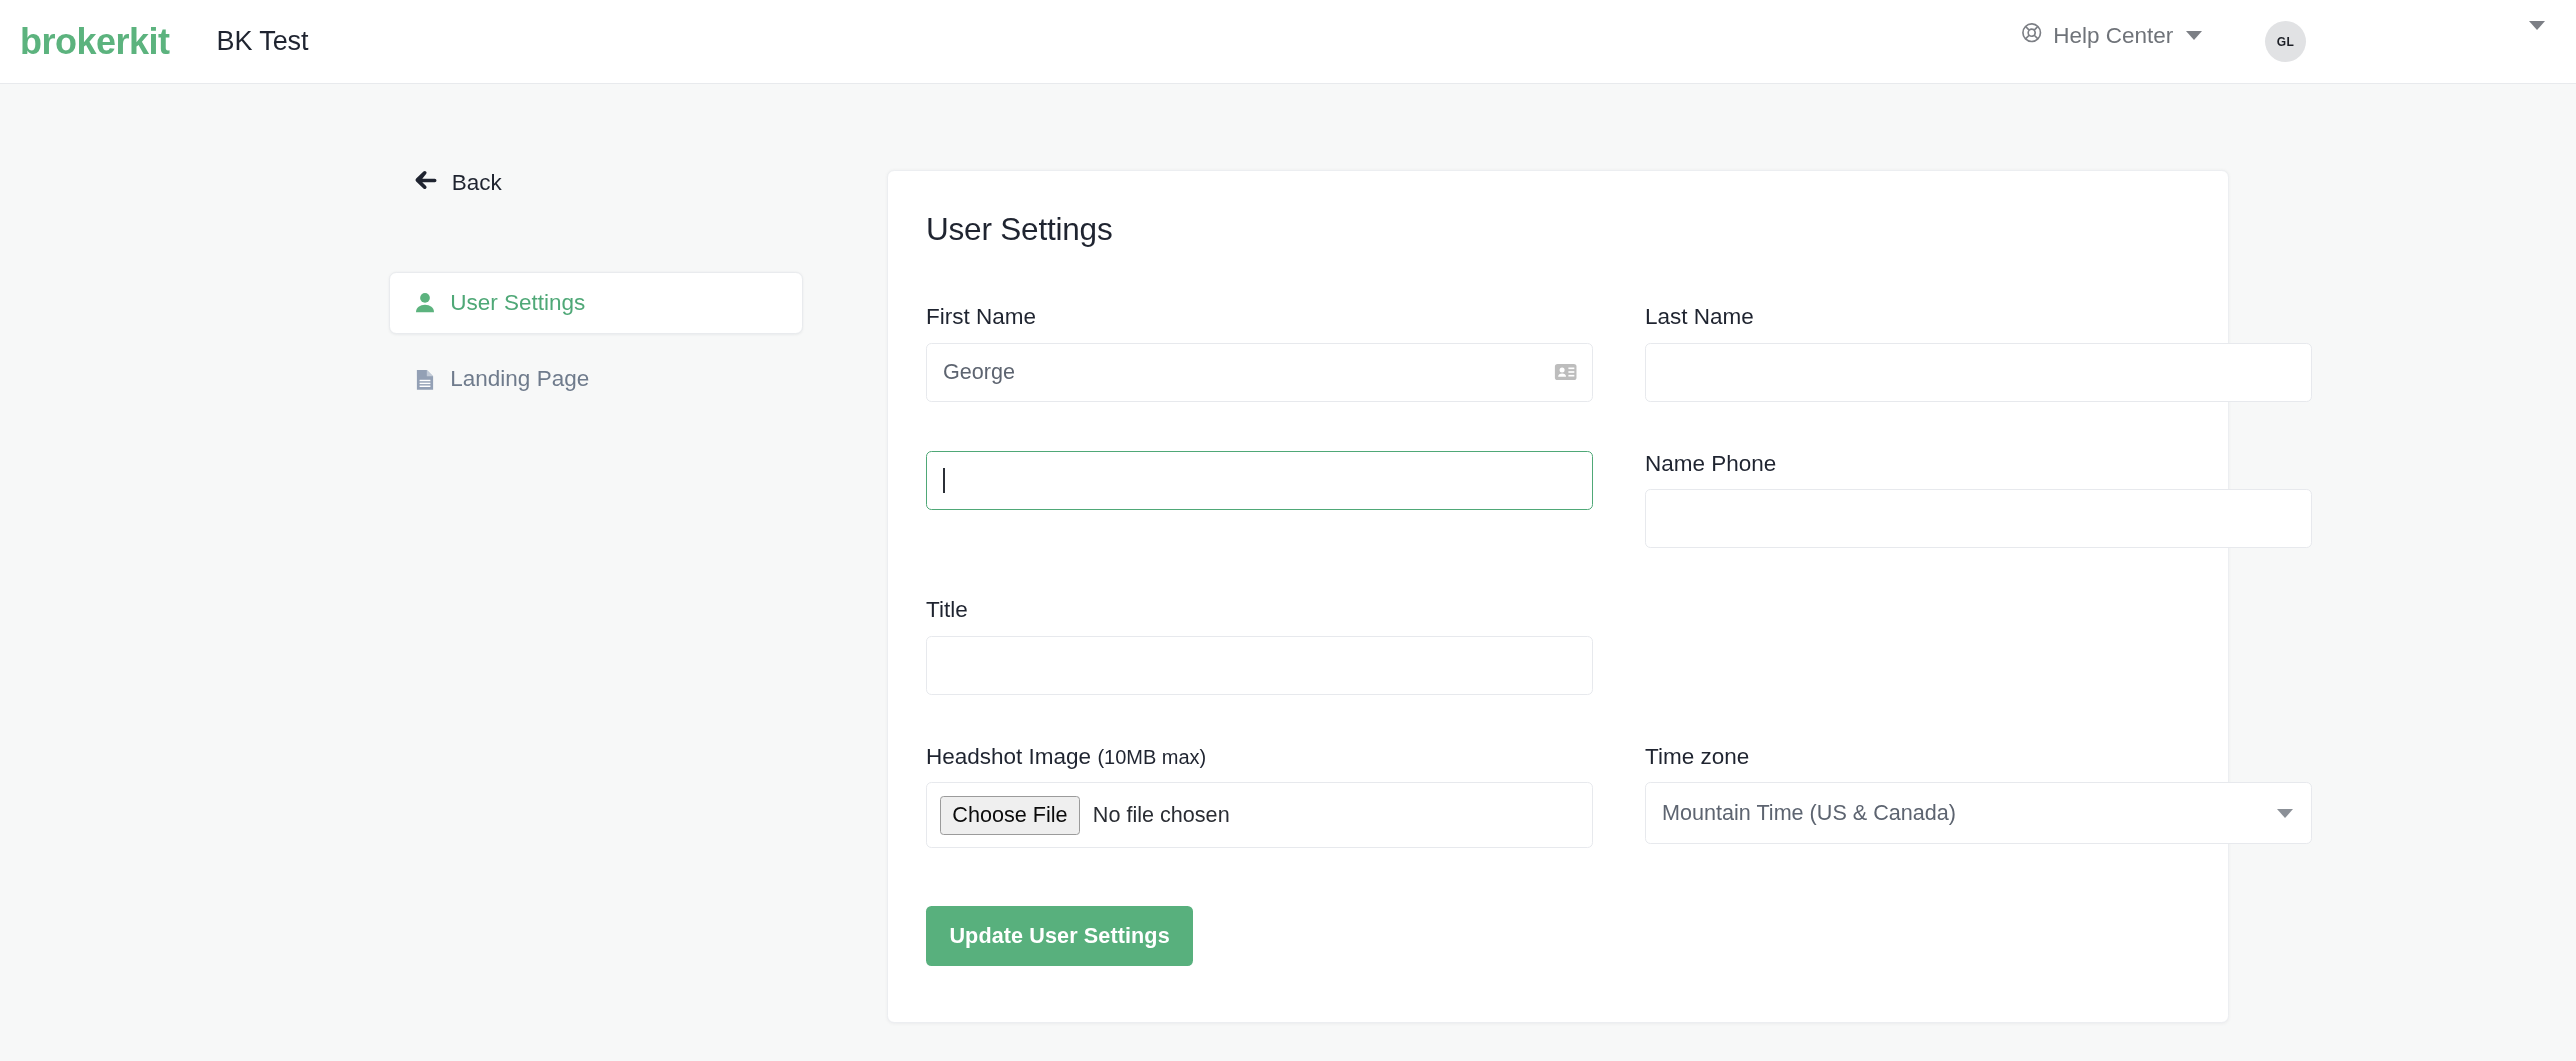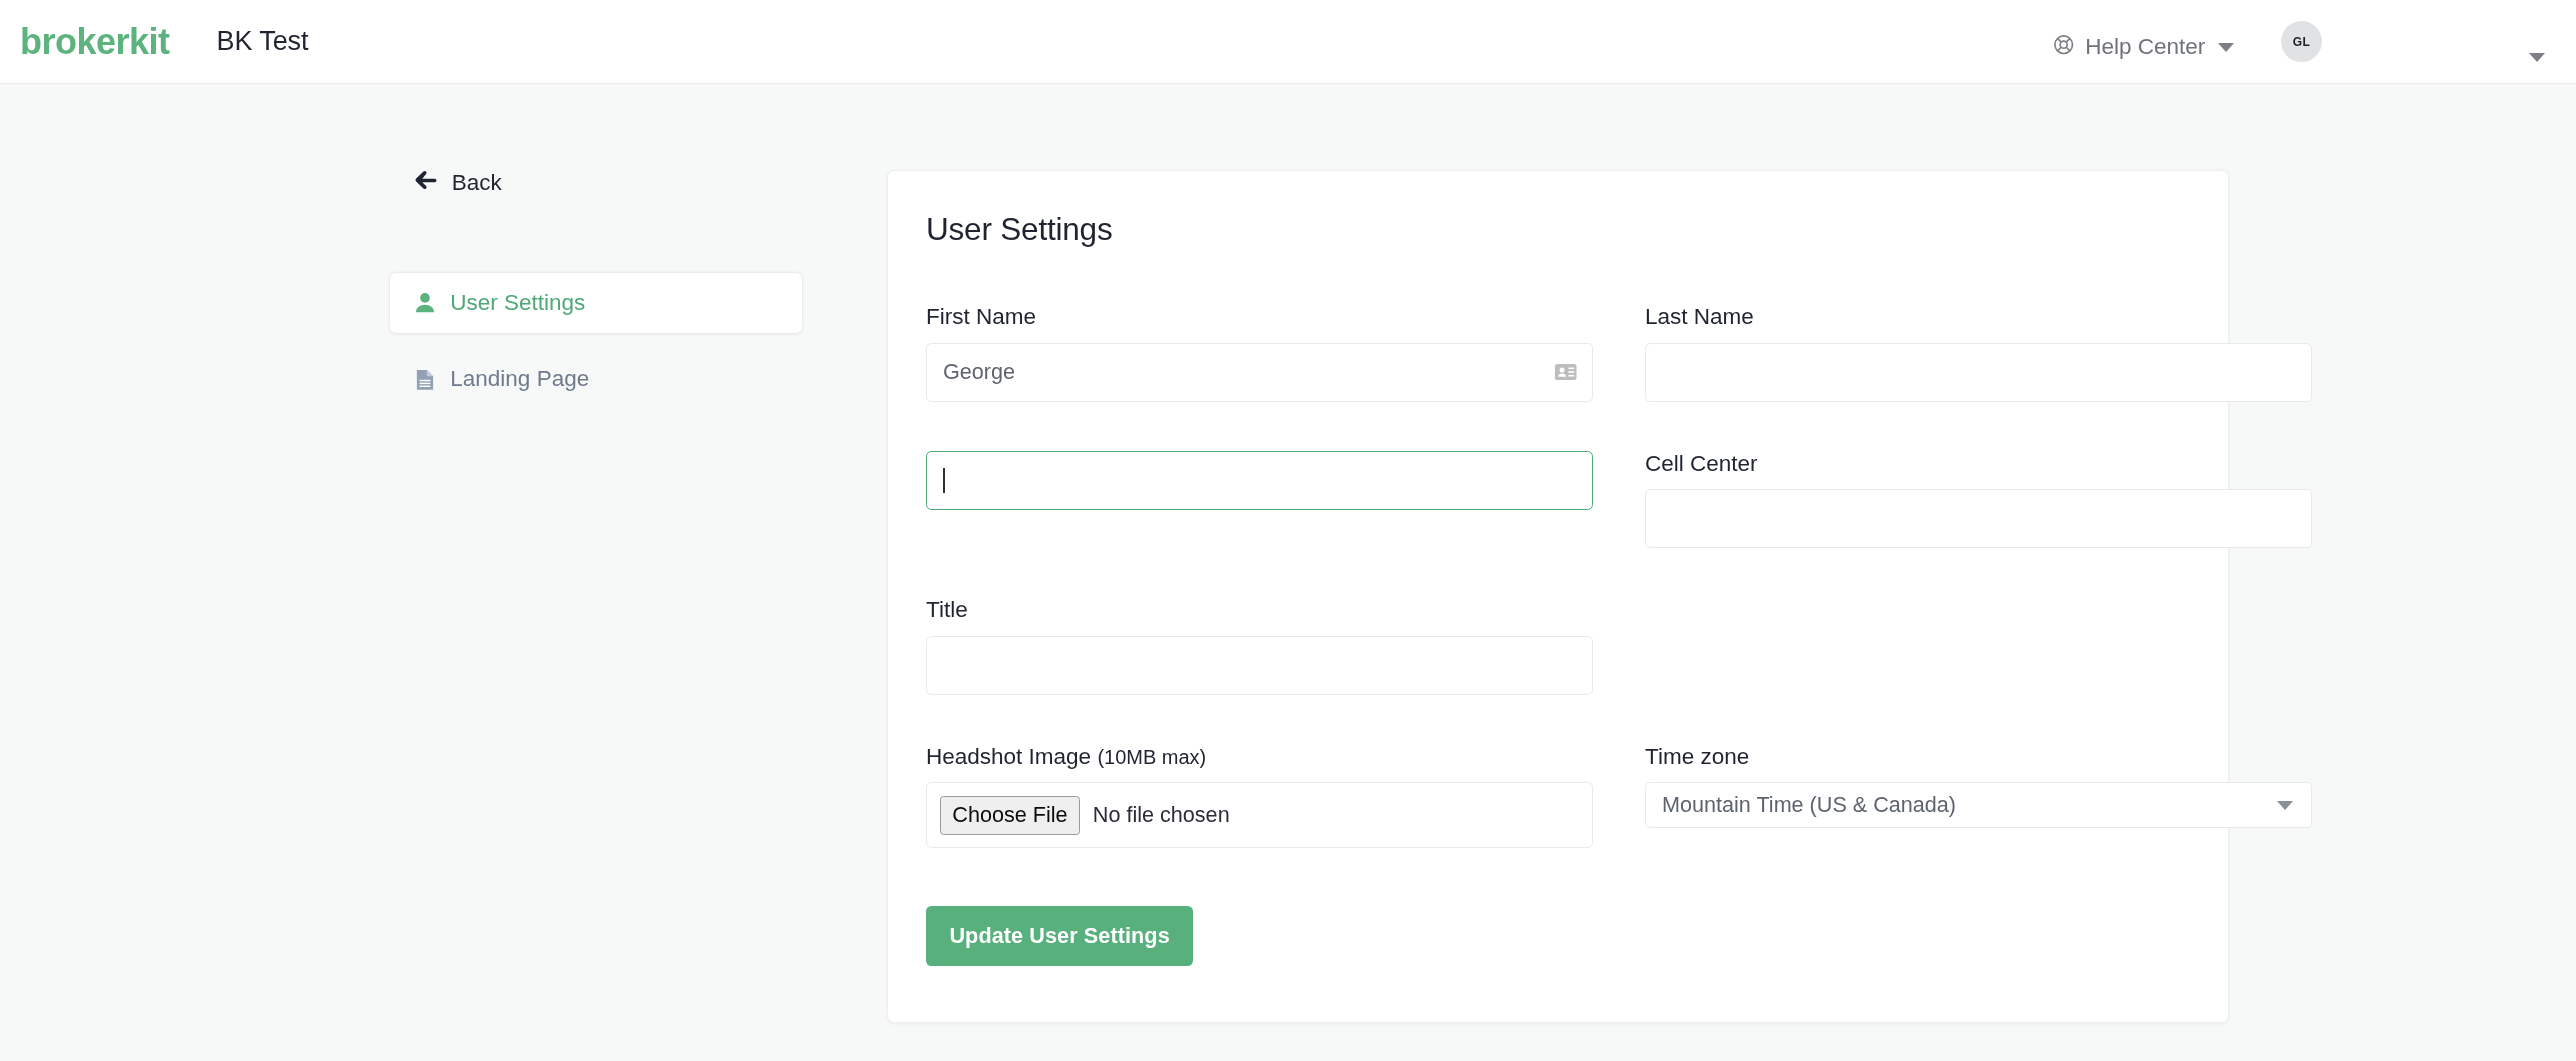--- a/index.html
+++ b/index.html
@@ -32,22 +32,22 @@
   .workspace-title {
     margin-left: 47px;
     font-size: 27px;
     color: #1f2430;
     font-weight: normal;
     letter-spacing: -0.1px;
   }
   .topbar-right {
     margin-left: auto;
     display: flex;
-    align-items: flex-end;
-    gap: 0;
+    align-items: flex-start;
+    gap: 16px;
   }
   .help-center {
     display: flex;
     align-items: center;
     gap: 10px;
     color: #6f7379;
     font-size: 22.5px;
     cursor: pointer;
   }
   .help-center .caret { margin-left: 2.7px; }
@@ -165,21 +165,21 @@
     background: #2b2f36;
   }
   .autofill-icon {
     position: absolute;
     right: 14.4px;
     top: 50%;
     transform: translateY(-50%);
     display: flex;
   }
   .select {
-    height: 46px;
+    height: 62px;
     border: 0.9px solid #e7e9ed;
     border-radius: 5.4px;
     background: #ffffff;
     display: flex;
     align-items: center;
     justify-content: space-between;
     padding: 0 18px 0 16px;
     font-size: 21.6px;
     color: #5d6470;
     cursor: pointer;
@@ -322,21 +322,21 @@
       </div>
 
       <div class="field">
         <div class="input focused">
           <span class="caretbar"></span>
           <span></span>
         </div>
       </div>
 
       <div class="field">
-        <label class="field-label">Cell Center</label>
+        <label class="field-label">Name Phone</label>
         <div class="input">
           <span></span>
         </div>
       </div>
 
       <div class="field">
         <label class="field-label">Title</label>
         <div class="input">
           <span></span>
         </div>

